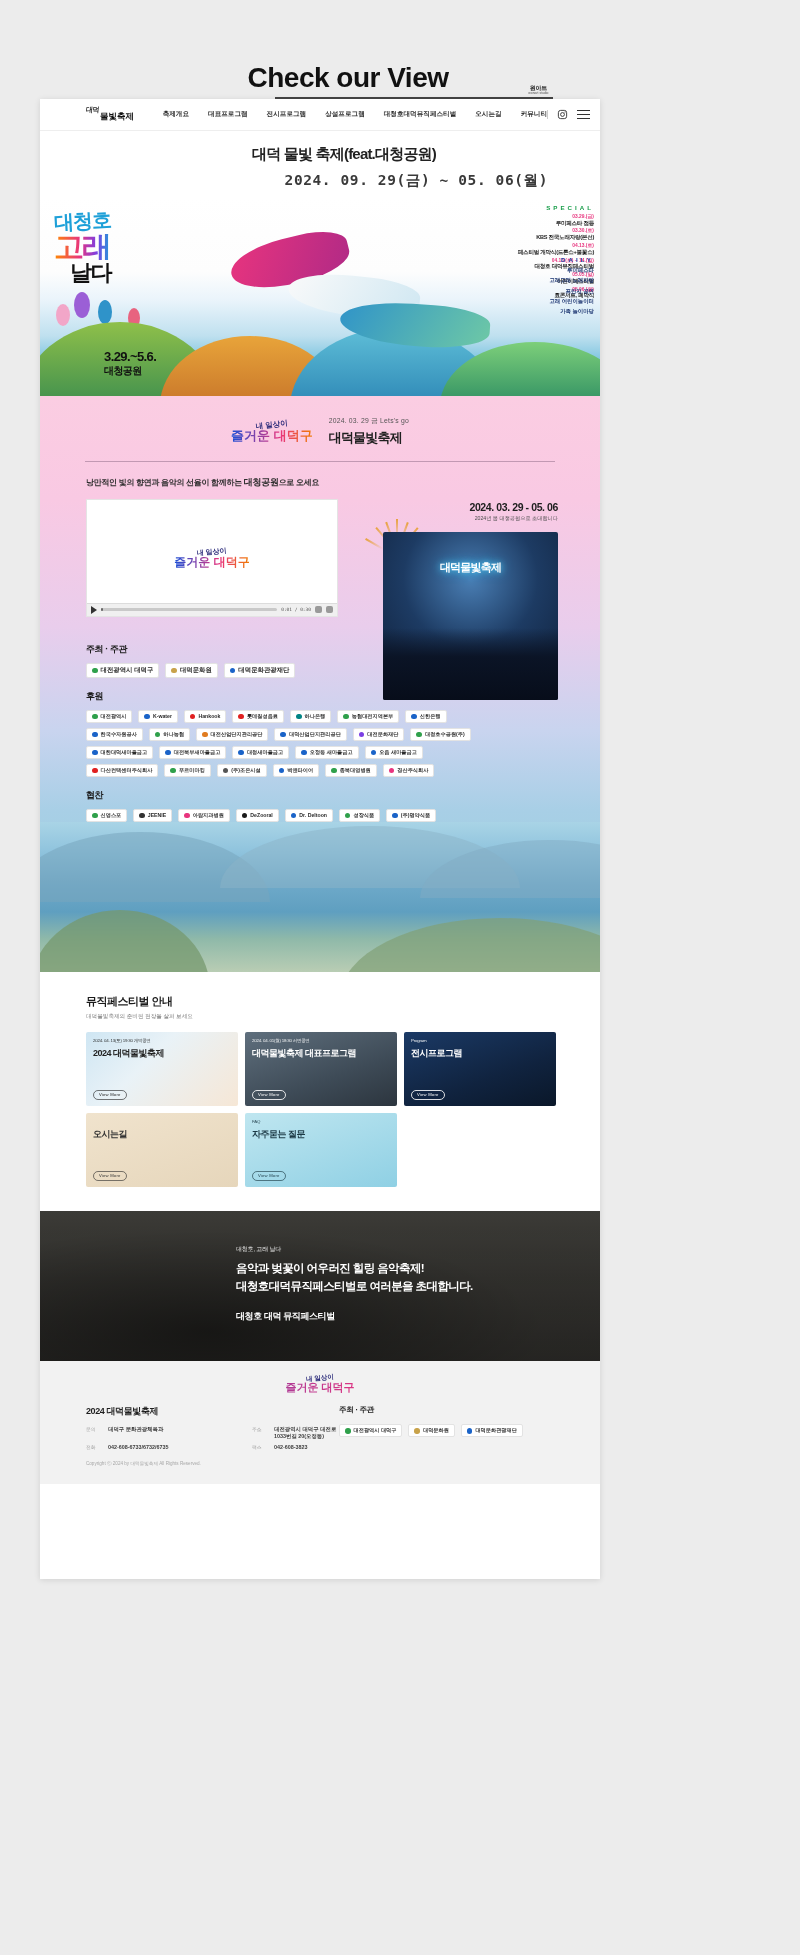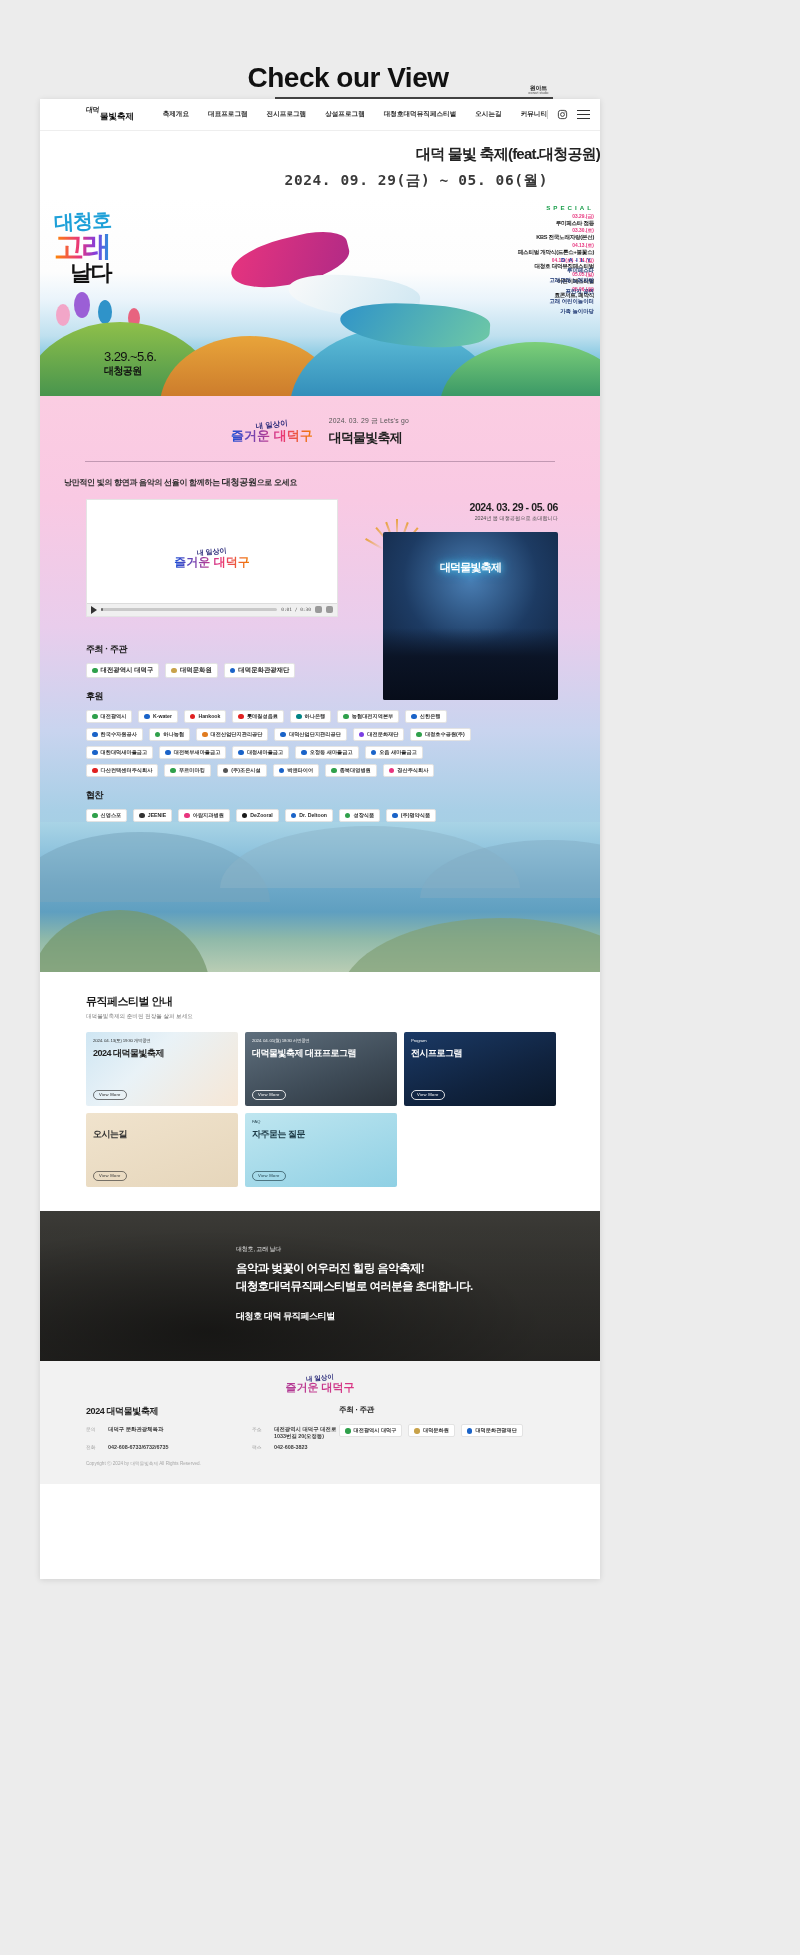--- a/index.html
+++ b/index.html
@@ -53,21 +53,21 @@
   .nav-menu a { font-size: 6.6px; color: #2f2f2f; text-decoration: none; font-weight: 700; white-space: nowrap; }
   .nav-right { margin-left: auto; display: flex; align-items: center; gap: 9px; }
   .nav-div { width: 1px; height: 9px; background: #ccc; }
   .ico { width: 11px; height: 11px; display:block; }
   .burger { width: 13px; height: 9px; display:flex; flex-direction:column; justify-content:space-between; }
   .burger i { display:block; height:1.4px; background:#333; width:100%; }
 
   
   .hero-head { background:#fff; padding: 14px 0 6px 0; }
   .hero-title {
-    font-size: 15px; font-weight: 800; color: #222; text-align: right;
+    font-size: 15px; font-weight: 800; color: #222; text-align: center;
     padding-left: 48px; letter-spacing: -0.8px; line-height: 1.25;
   }
   .hero-date {
     font-size: 14.5px; font-weight: 700; color: #3a3a3a; text-align: right;
     padding-right: 52px; letter-spacing: 0.6px; margin-top: 7px;
     font-family: "DejaVu Sans Mono", monospace;
   }
 
   
   .poster { position: relative; width: 560px; height: 200px; overflow: hidden;
@@ -81,35 +81,35 @@
   .cal-d { font-size: 4.9px; font-weight: 800; color: #e8347e; margin-top: 2.5px; }
   .cal-t { font-size: 5.6px; font-weight: 800; color: #1b1b1b; letter-spacing: -.3px; }
   .cal-list { font-size: 5.4px; font-weight: 700; color: #16306e; line-height: 1.55; margin-top: 2px;}
   .poster-bigtext { position: absolute; left: 14px; top: 16px; }
   .bt1 { font-size: 20px; font-weight: 900; color: #1ea0d8; letter-spacing: -1px; line-height: .95; transform: rotate(-3deg);}
   .bt2 { font-size: 30px; font-weight: 900; line-height: .9; margin-top: 2px;
          background: linear-gradient(90deg,#ff8a00,#e8347e 45%,#7b3fe4 75%,#1ea0d8);
          -webkit-background-clip: text; background-clip: text; color: transparent; letter-spacing: -2px;}
   .bt3 { font-size: 22px; font-weight: 900; color: #111; letter-spacing: -1.5px; margin-top:-2px;text-align:right;}
   .poster-when { position: absolute; left: 64px; bottom: 18px; color: #111; }
-  .pw1 { font-size: 13px; font-weight: 400; letter-spacing: -.6px; }
+  .pw1 { font-size: 13px; font-weight: 700; letter-spacing: -.6px; }
   .pw2 { font-size: 10px; font-weight: 900; letter-spacing: -.6px; }
   .whale { position: absolute; border-radius: 50% 40% 45% 55%; }
 
   
   .pinksec { position: relative; width: 560px; background: linear-gradient(180deg,#fbcde2 0%, #f9c9e3 18%, #e9cdec 40%, #c9d4ef 58%, #a8cfe6 72%, #9fd0e0 84%, #8fc6d8 100%); padding-bottom: 0; }
   .pk-head { display: flex; align-items: center; gap: 16px; justify-content: center; padding: 20px 0 10px; }
   .pk-logo { text-align:center; line-height:1; }
   .pk-logo .l1 { font-size: 7.5px; font-weight: 800; color: #2b2b7a; transform: rotate(-6deg); display:block; }
   .pk-logo .l2 { font-size: 13px; font-weight: 900; display:block; margin-top:1px;
      background: linear-gradient(90deg,#1a4fd6,#e8347e 60%,#f07c00); -webkit-background-clip:text; background-clip:text; color:transparent;}
   .pk-tx1 { font-size: 6.8px; color: #555; letter-spacing: .2px; }
   .pk-tx2 { font-size: 13px; font-weight: 800; color: #1f1f1f; letter-spacing: -.8px; margin-top: 3px;}
   .pk-rule { width: 470px; height: 1px; background: rgba(90,60,90,.35); margin: 4px auto 14px; }
-  .pk-lead { font-size: 8px; color: #2d2d2d; padding-left: 24px; font-weight: 600; letter-spacing: -.3px; }
+  .pk-lead { font-size: 8px; color: #2d2d2d; padding-left: 46px; font-weight: 600; letter-spacing: -.3px; }
   .pk-lead b { font-weight: 900; font-size: 9px; }
 
   .media-row { display: flex; padding: 10px 0 0 46px; gap: 10px; position: relative; }
   .video {
     width: 252px; height: 118px; background: #fff; border: 1px solid #e4e4e4; position: relative;
     display: flex; align-items: center; justify-content: center;
   }
   .video .vlogo { text-align:center; line-height:1; }
   .video .vl1 { font-size: 7px; font-weight: 800; color:#2b2b7a; display:block; transform:rotate(-5deg);}
   .video .vl2 { font-size: 12px; font-weight: 900; display:block; margin-top:1px;

